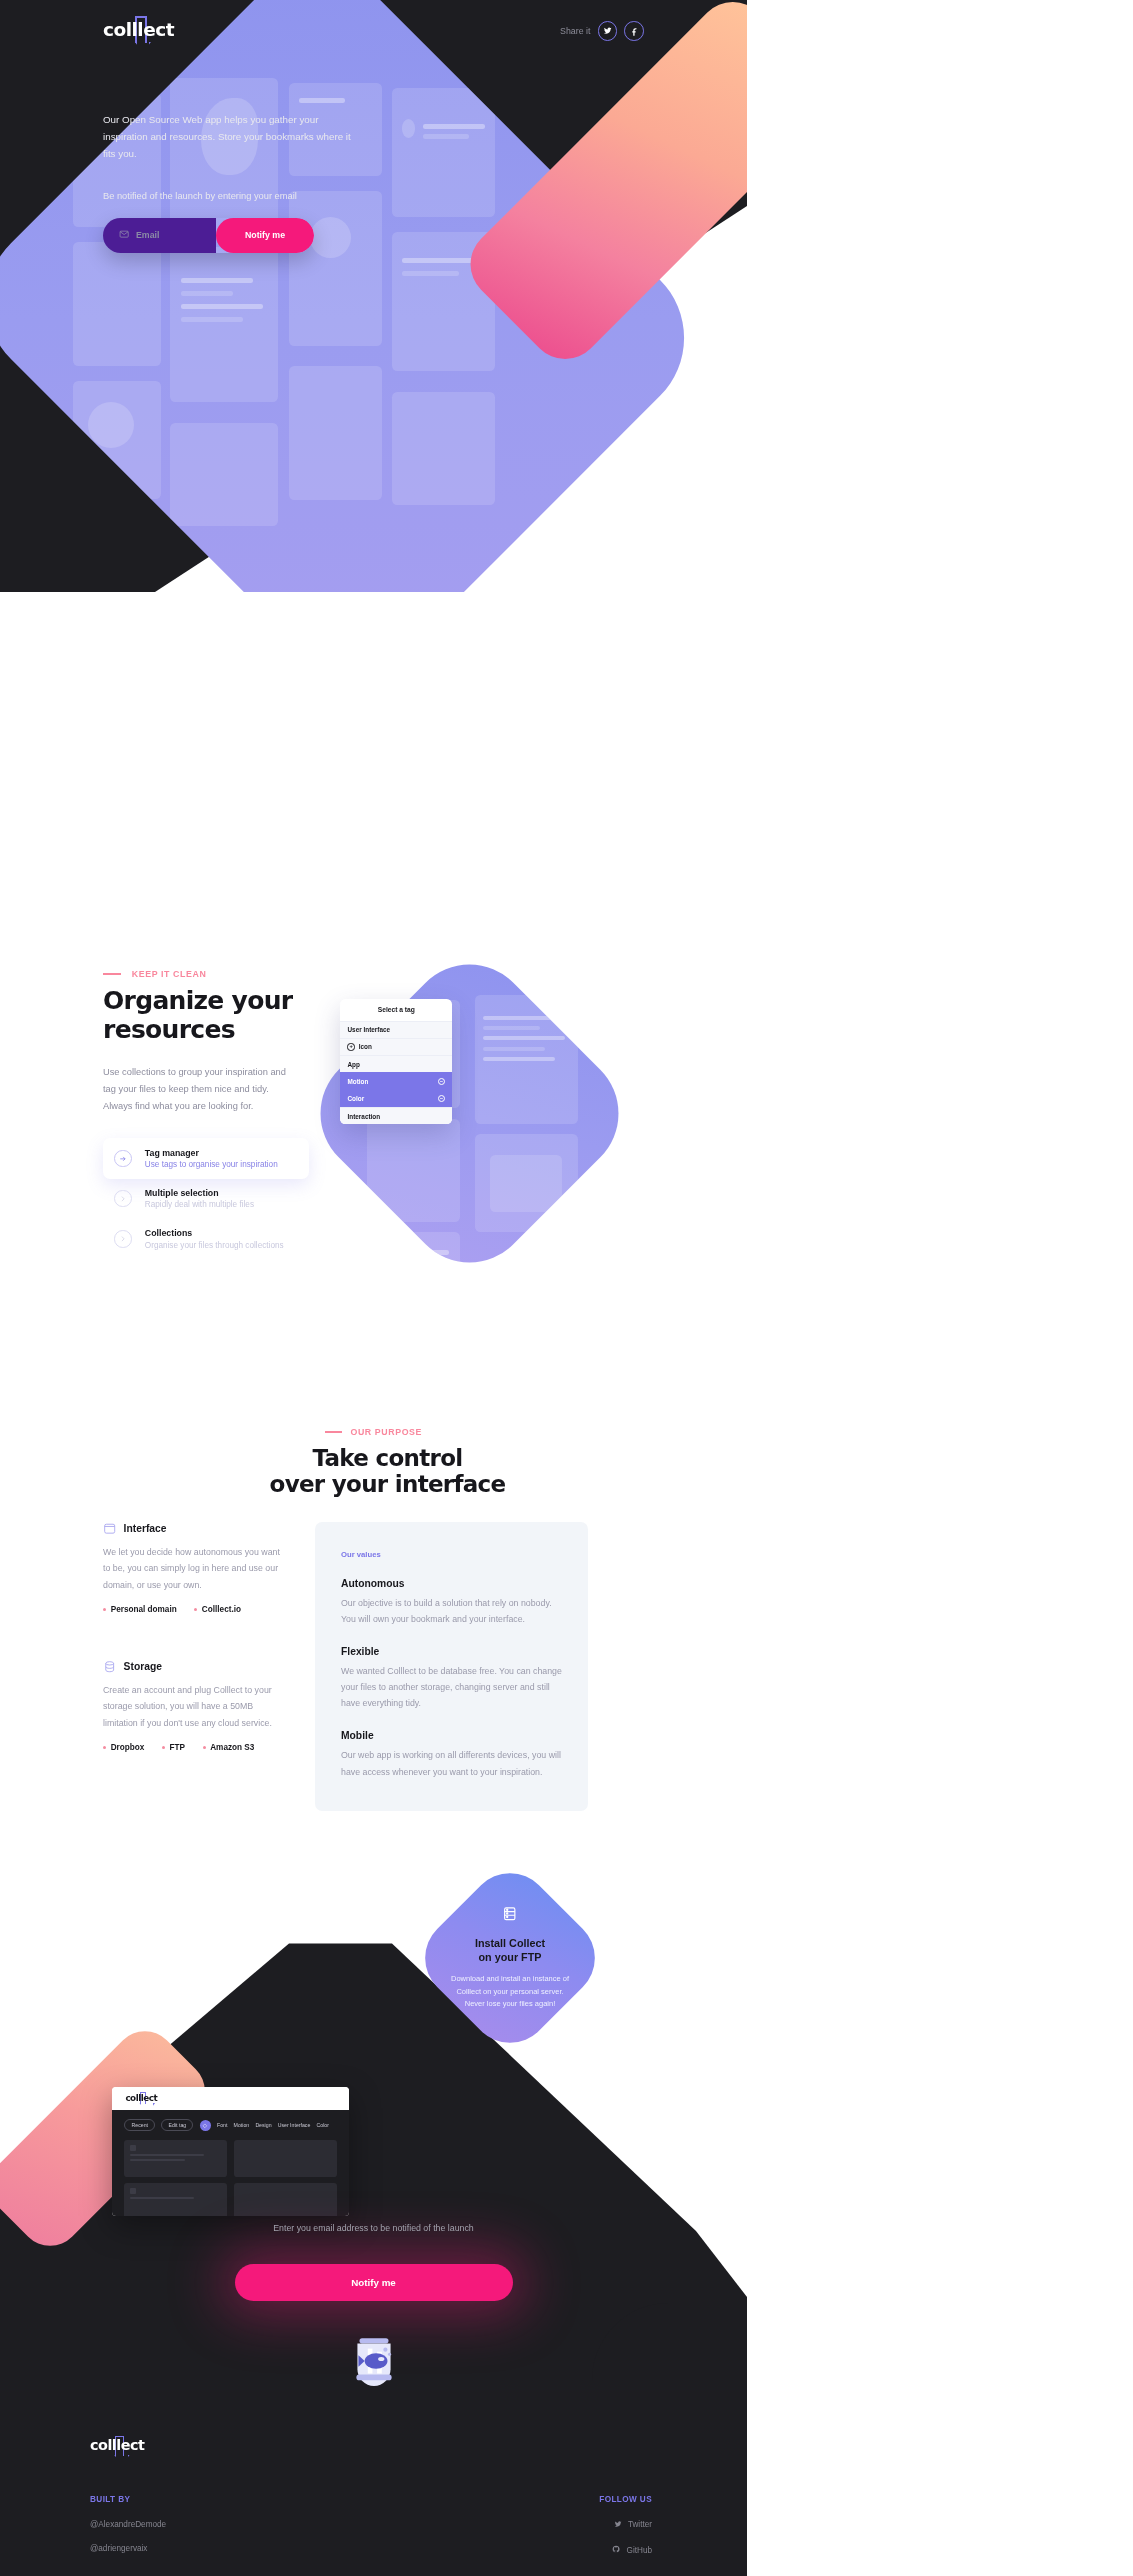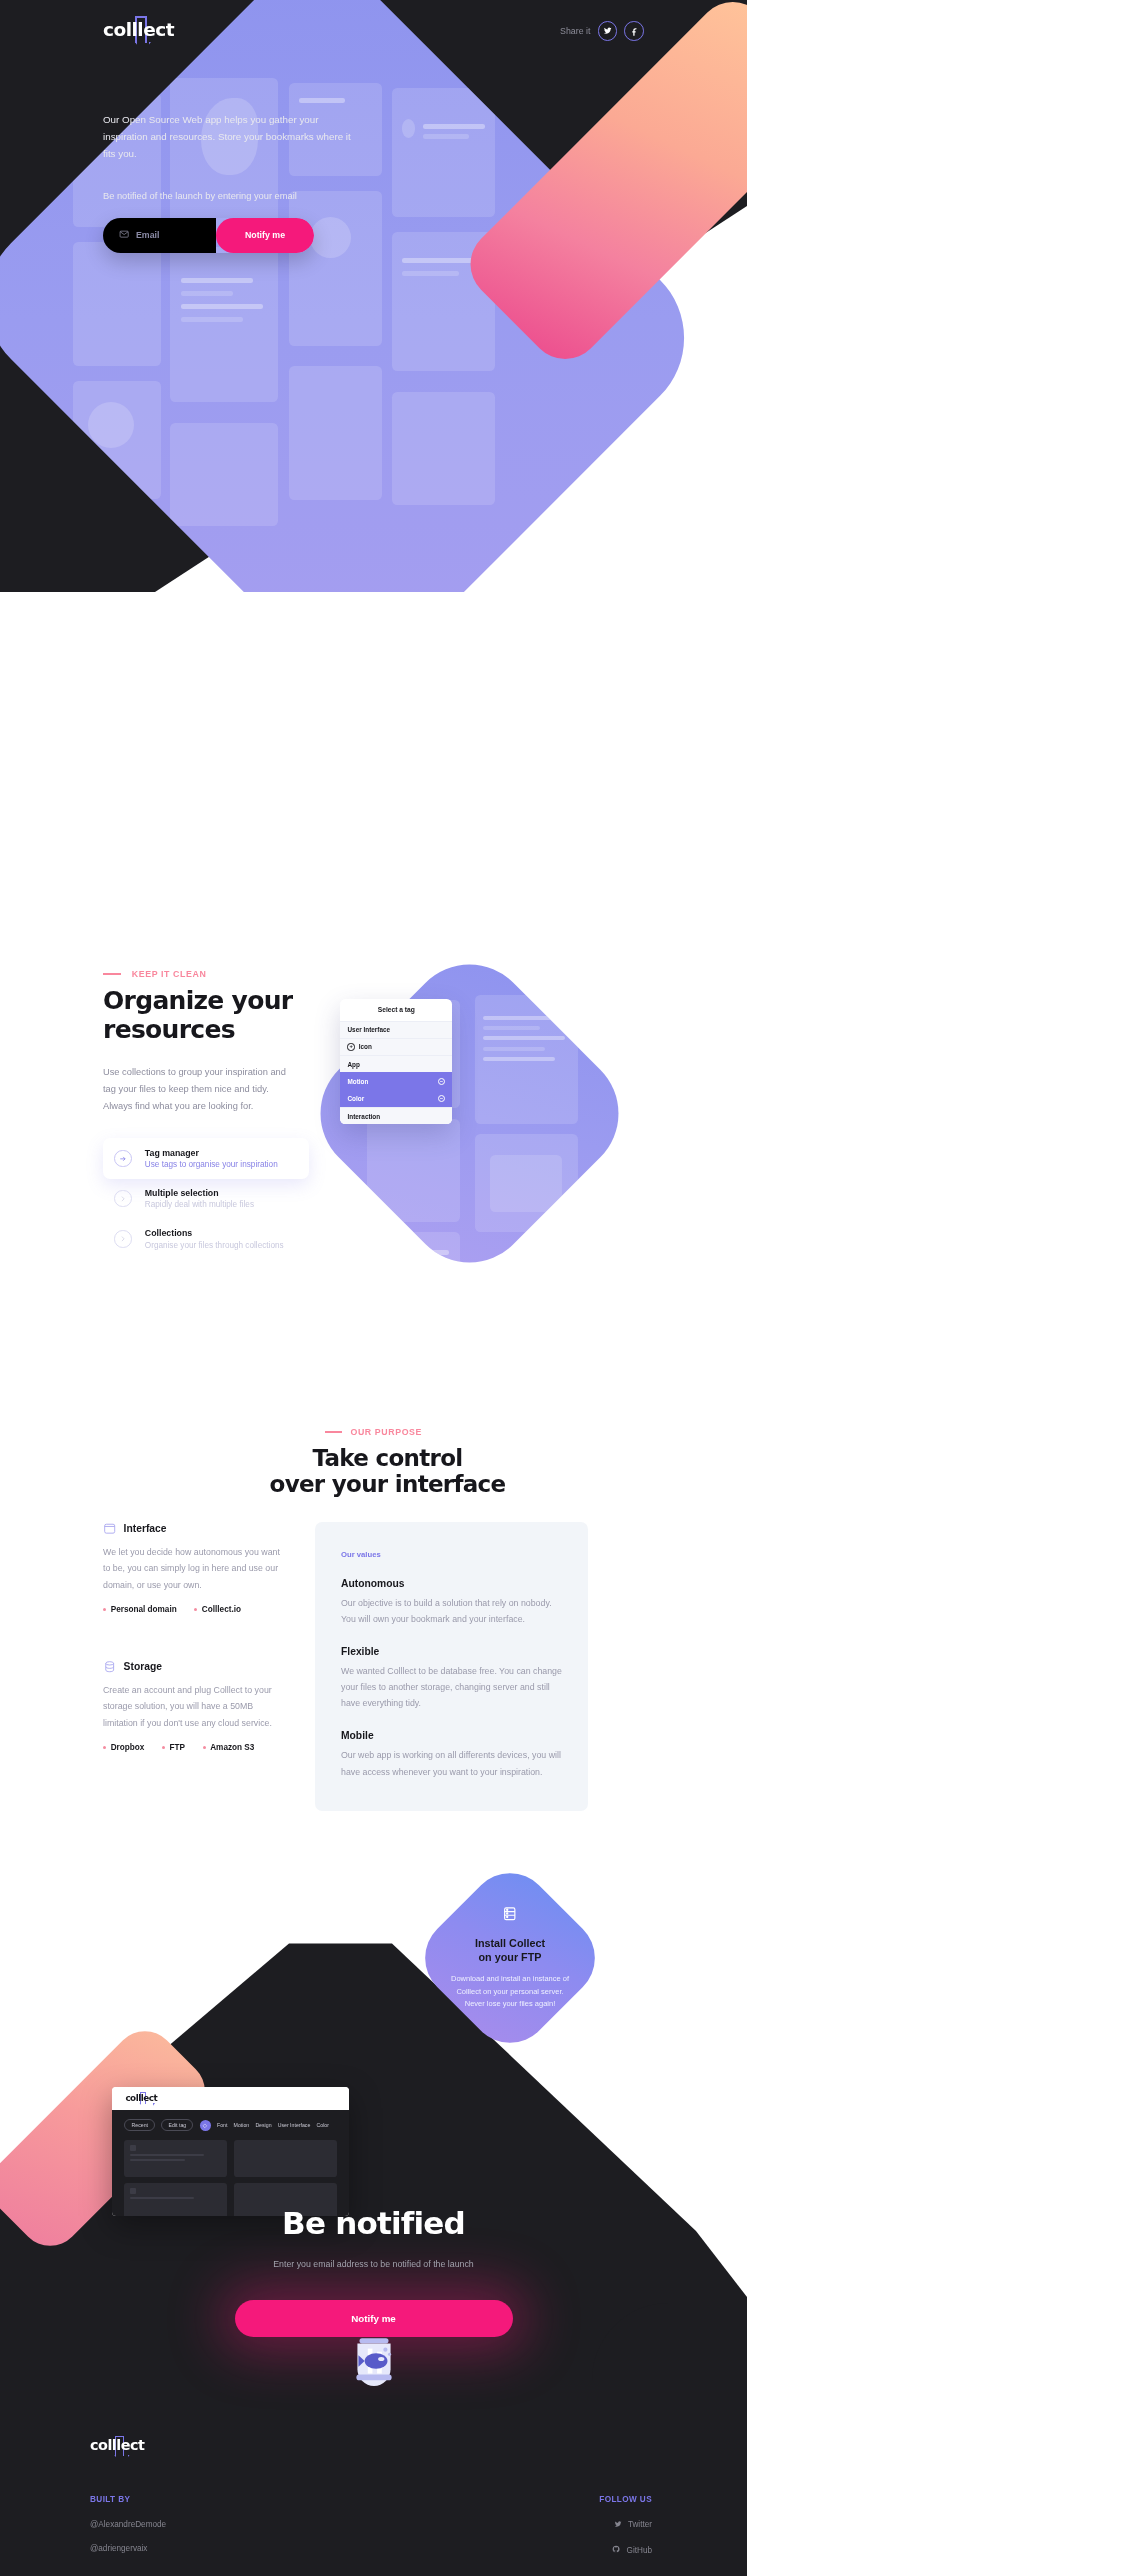--- a/index.html
+++ b/index.html
@@ -93,21 +93,21 @@
   }
   .hero-sub { margin-top: 29px; color: #e8e8ee; font-size: 9.8px; line-height: 1.75; max-width: 258px; }
   .hero-note { margin-top: 29px; color: #e8e8ee; font-size: 9.3px; }
   .hero-form {
     margin-top: 16.5px; display: flex; align-items: stretch;
     width: 211px; height: 35px;
     border-radius: 17.5px; overflow: hidden;
     box-shadow: 0 8.2px 20.6px rgba(0,0,0,0.2);
   }
   .hero-input {
-    flex: 1; background: #000000; display: flex; align-items: center; gap: 7.2px; padding-left: 15.5px;
+    flex: 1; background: #4c1d95; display: flex; align-items: center; gap: 7.2px; padding-left: 15.5px;
   }
   .hero-input svg { width: 10.3px; height: 10.3px; stroke: #9a9ab0; fill: none; stroke-width: 1.6; }
   .hero-input-ph { color: #8b8ba6; font-size: 8.8px; font-weight: bold; }
   .btn-pink {
     background: #f5197b; color: #fff; font-weight: bold; font-size: 8.8px;
     display: flex; align-items: center; justify-content: center;
     width: 98px; border-radius: 17.5px; cursor: pointer;
   }
 
   
@@ -576,21 +576,20 @@
     </span>
     <div class="ftp-title">
       <span>Install Collect</span><br>
       <span>on your FTP</span>
     </div>
     <div class="ftp-desc">Download and install an instance of Colllect on your personal server. Never lose your files again!</div>
   </div>
 </div>
 
 <div class="notify-block">
-  <h2 class="notify-title">Be notified</h2>
   <p class="notify-sub">Enter you email address to be notified of the launch</p>
   <div class="notify-btn">Notify me</div>
 </div>
 
 <div class="bowl">
   <svg viewBox="0 0 100 110" width="52" height="57">
     <rect x="22" y="14" width="56" height="10" rx="5" fill="#b8bbf0"></rect>
     <path d="M18 24h64v50a32 32 0 0 1-64 0z" fill="#e6e8fb"></path>
     <rect x="38" y="34" width="9" height="48" fill="#fff"></rect>
     <rect x="56" y="40" width="9" height="42" fill="#fff"></rect>

